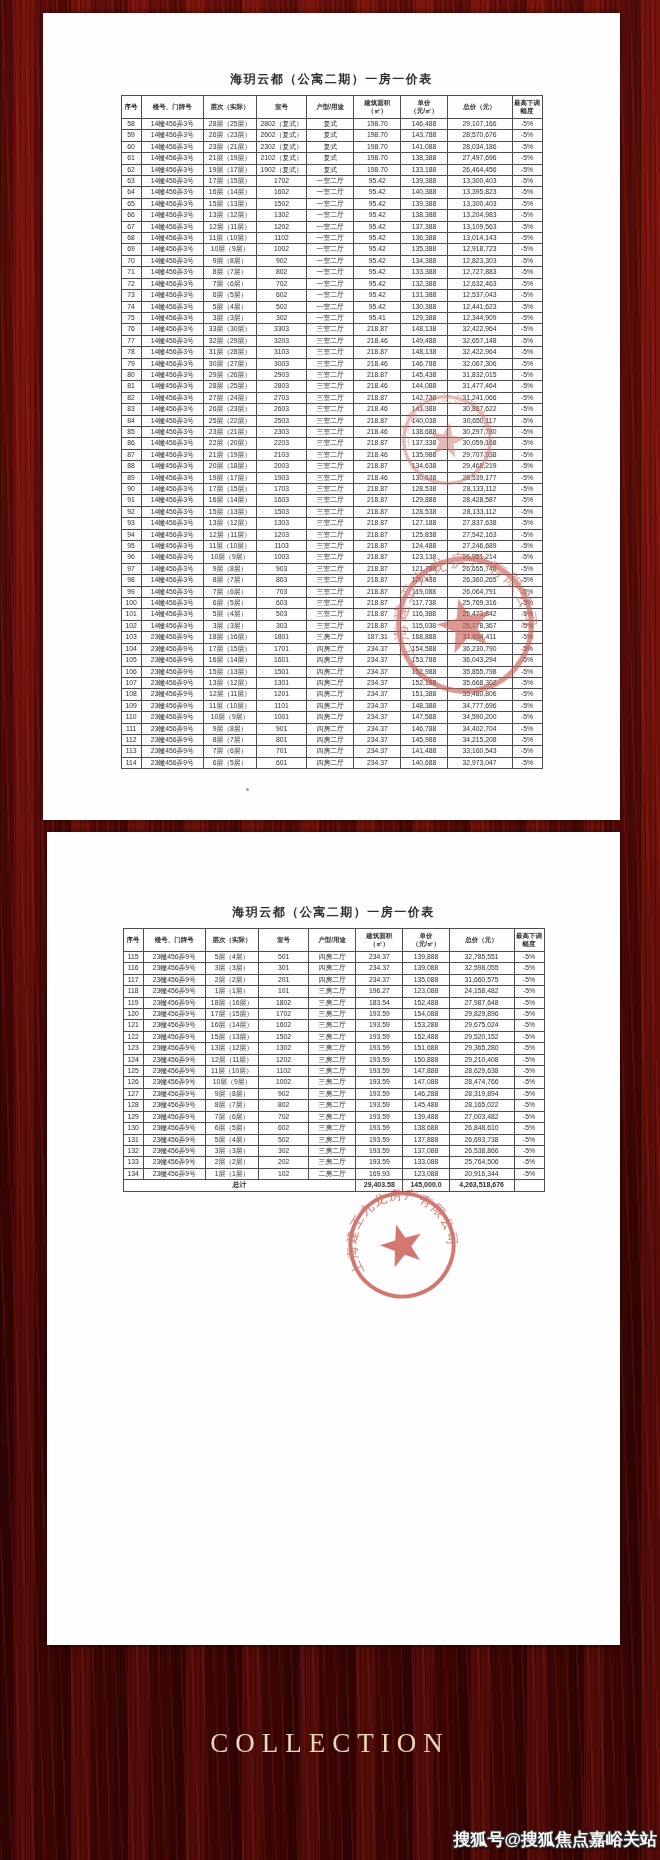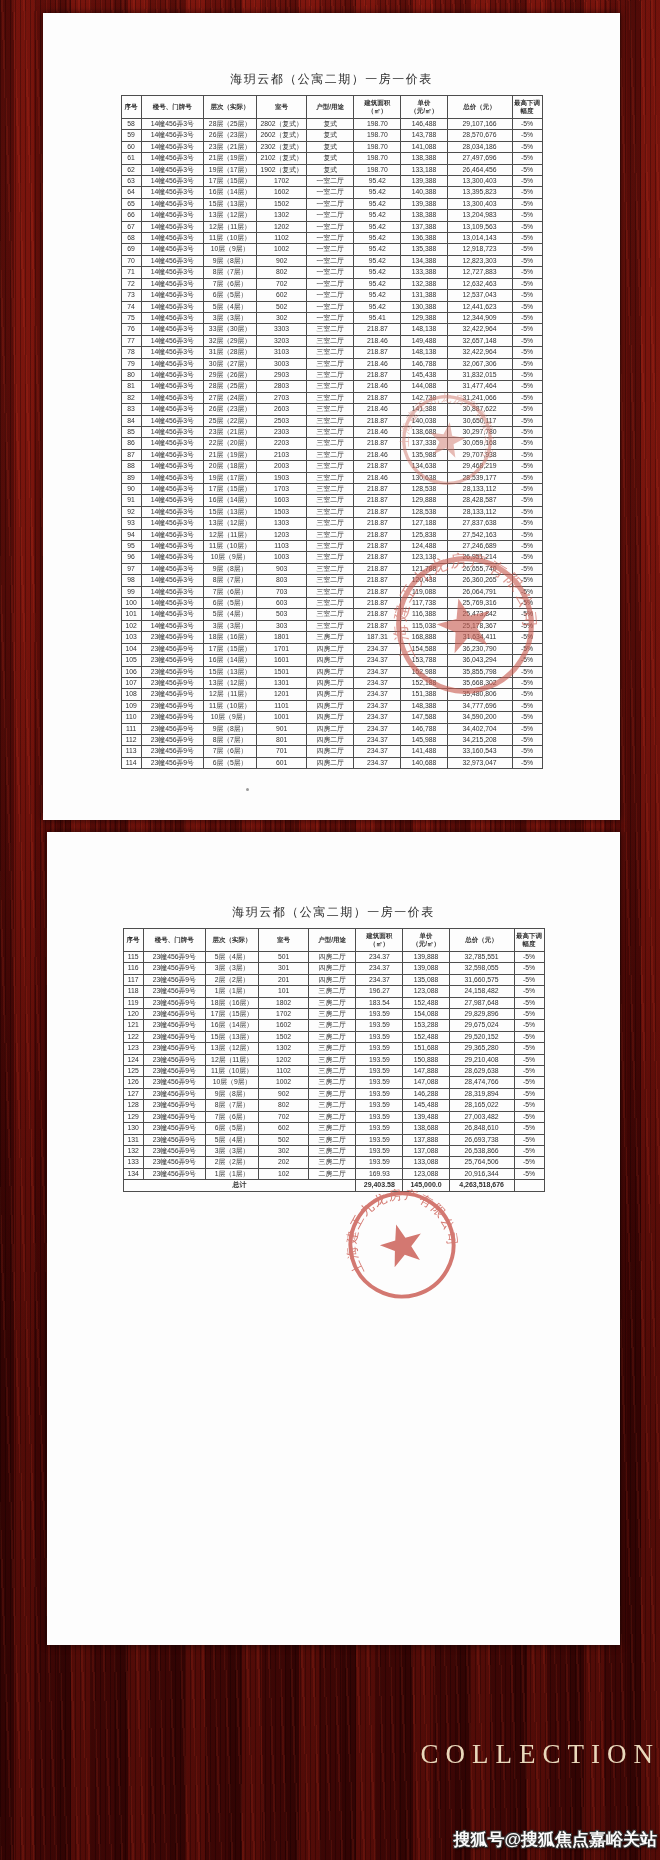--- a/index.html
+++ b/index.html
@@ -9,37 +9,37 @@
     background-color:#5c0c08;
     background-image:
       repeating-linear-gradient(90deg, rgba(0,0,0,0.28) 0 1px, rgba(0,0,0,0) 1px 5px),
       repeating-linear-gradient(88deg, rgba(255,80,50,0.10) 0 2px, rgba(0,0,0,0) 2px 11px),
       repeating-linear-gradient(90deg, rgba(40,2,2,0.35) 0 14px, rgba(150,28,16,0.28) 14px 34px, rgba(70,8,6,0.30) 34px 57px),
       radial-gradient(120% 60% at 50% 18%, #8d1b12 0%, #6e120c 40%, #4a0806 78%, #380504 100%);
   }
   .page{position:absolute;background:#fdfdfd;box-shadow:0 0 7px rgba(0,0,0,0.6);}
   #page1{left:43px;top:13px;width:577px;height:807px;}
   #page2{left:47px;top:832px;width:573px;height:813px;}
-  .doc-title{text-align:center;font-size:12px;font-weight:normal;color:#2e2e2e;letter-spacing:1.5px;}
+  .doc-title{text-align:center;font-size:12px;font-weight:bold;color:#2e2e2e;letter-spacing:1.5px;}
   #page1 .doc-title{padding-top:58px;}
   #page2 .doc-title{padding-top:72px;}
   table.price{border-collapse:collapse;table-layout:fixed;width:422px;margin:7px auto 0;}
   .price th,.price td{border:1px solid #4d4d4d;color:#303030;text-align:center;overflow:hidden;padding:0;}
   .price th{font-size:6.5px;line-height:8px;font-weight:bold;white-space:pre-line;height:20px;padding:1px 0;vertical-align:middle;}
   .price td{font-size:6.8px;height:10.4px;line-height:10.4px;white-space:nowrap;}
   .price .total-row td{font-weight:bold;font-size:7px;}
   .stamp{position:absolute;pointer-events:none;}
   #stamp-p1-upper{left:400px;top:393px;width:94px;height:94px;color:#d07a6e;opacity:0.50;transform:rotate(9deg);}
   #stamp-p1-lower{left:393px;top:553px;width:144px;height:144px;color:#c95d52;opacity:0.62;transform:rotate(-14deg);}
   #stamp-p2{left:346px;top:1189px;width:112px;height:112px;color:#c8544a;opacity:0.78;transform:rotate(-16deg);}
   .dot{position:absolute;left:246px;top:788px;width:3px;height:3px;border-radius:50%;background:#9a9a9a;}
   .footer{position:absolute;left:0;right:0;top:1722px;text-align:center;color:#e9d8bb;
           font-family:"Liberation Serif",serif;}
   .footer .l1{font-size:27px;letter-spacing:5px;}
-  .footer .l2{font-size:27px;letter-spacing:7px;margin-top:17px;text-align:right;}
+  .footer .l2{font-size:27px;letter-spacing:7px;margin-top:6px;}
   .watermark{position:absolute;right:3px;bottom:9px;font-size:17px;font-weight:bold;color:#fafafa;
      text-shadow:1px 1px 0 #333,-1px -1px 0 #333,1px -1px 0 #333,-1px 1px 0 #333,2px 2px 2px rgba(0,0,0,0.6);}
 </style>
 </head>
 <body>
 
 <div class="stage">
 
   <svg width="0" height="0" style="position:absolute" aria-hidden="true">
     <defs>

